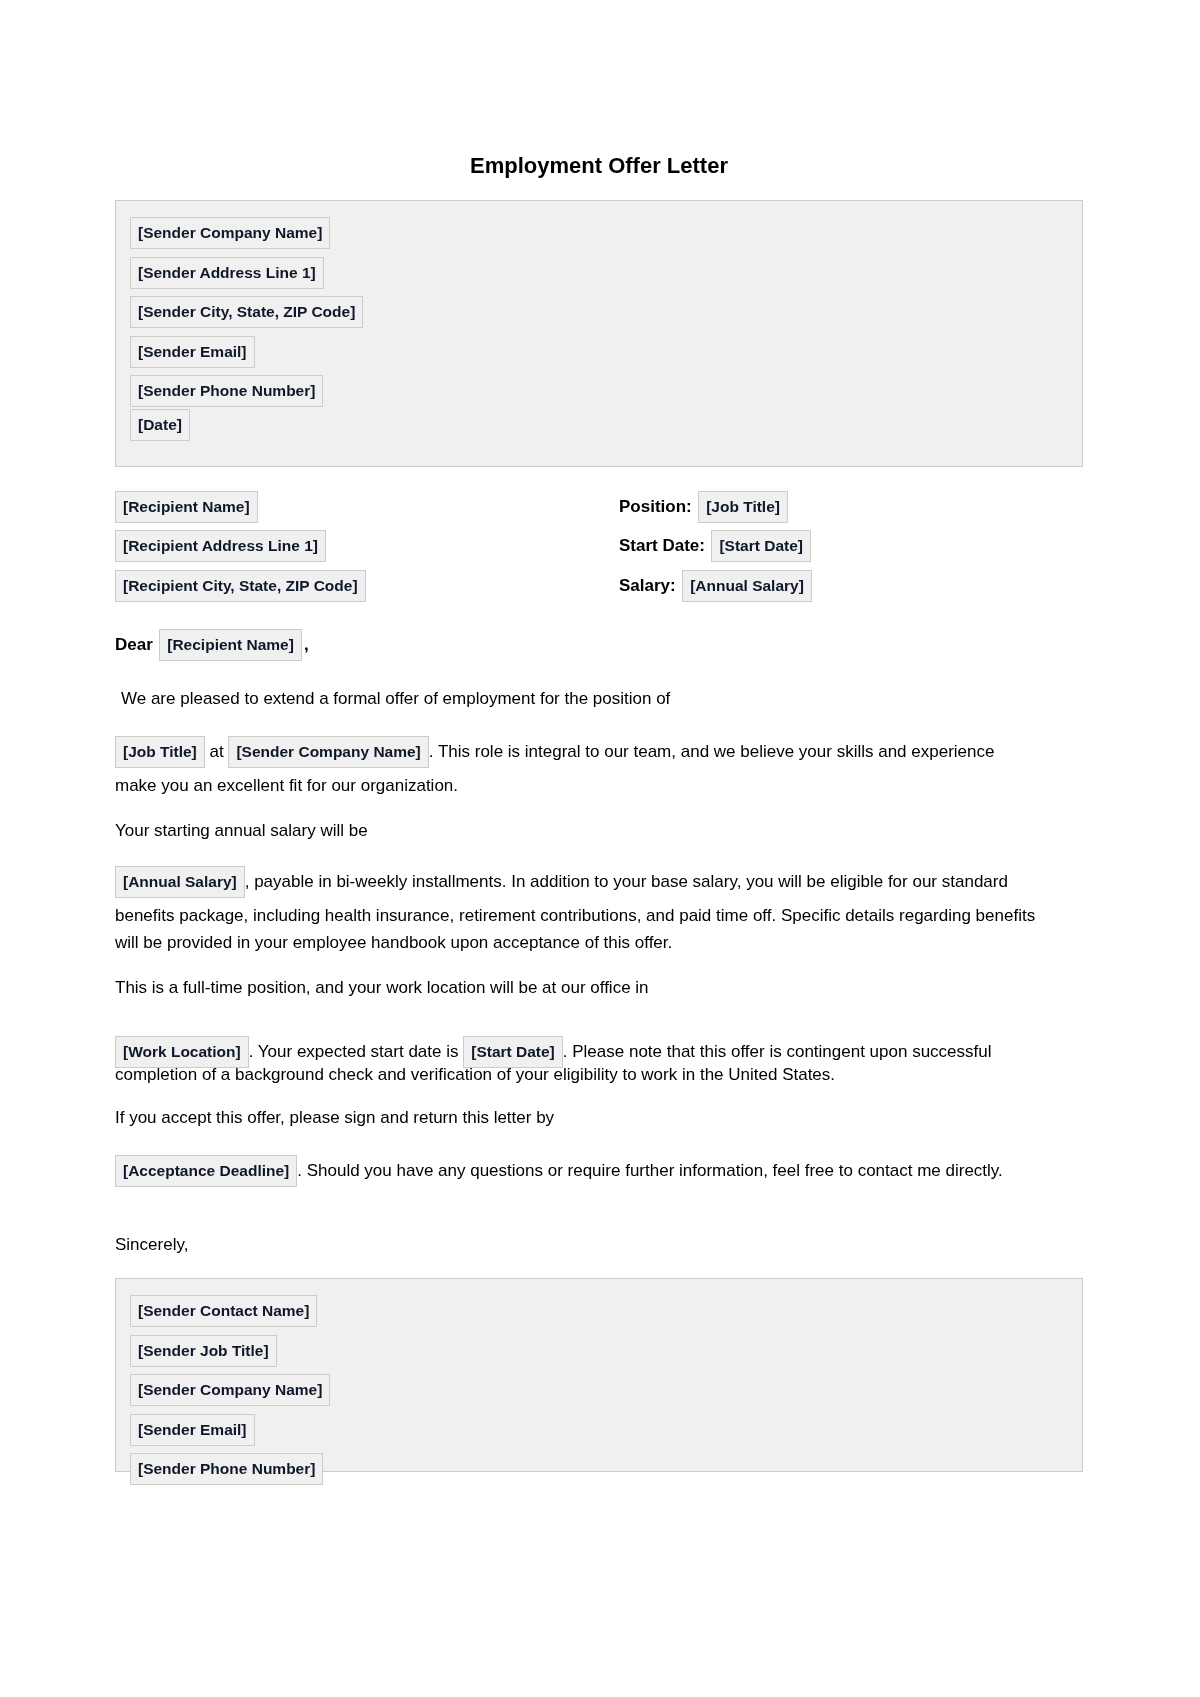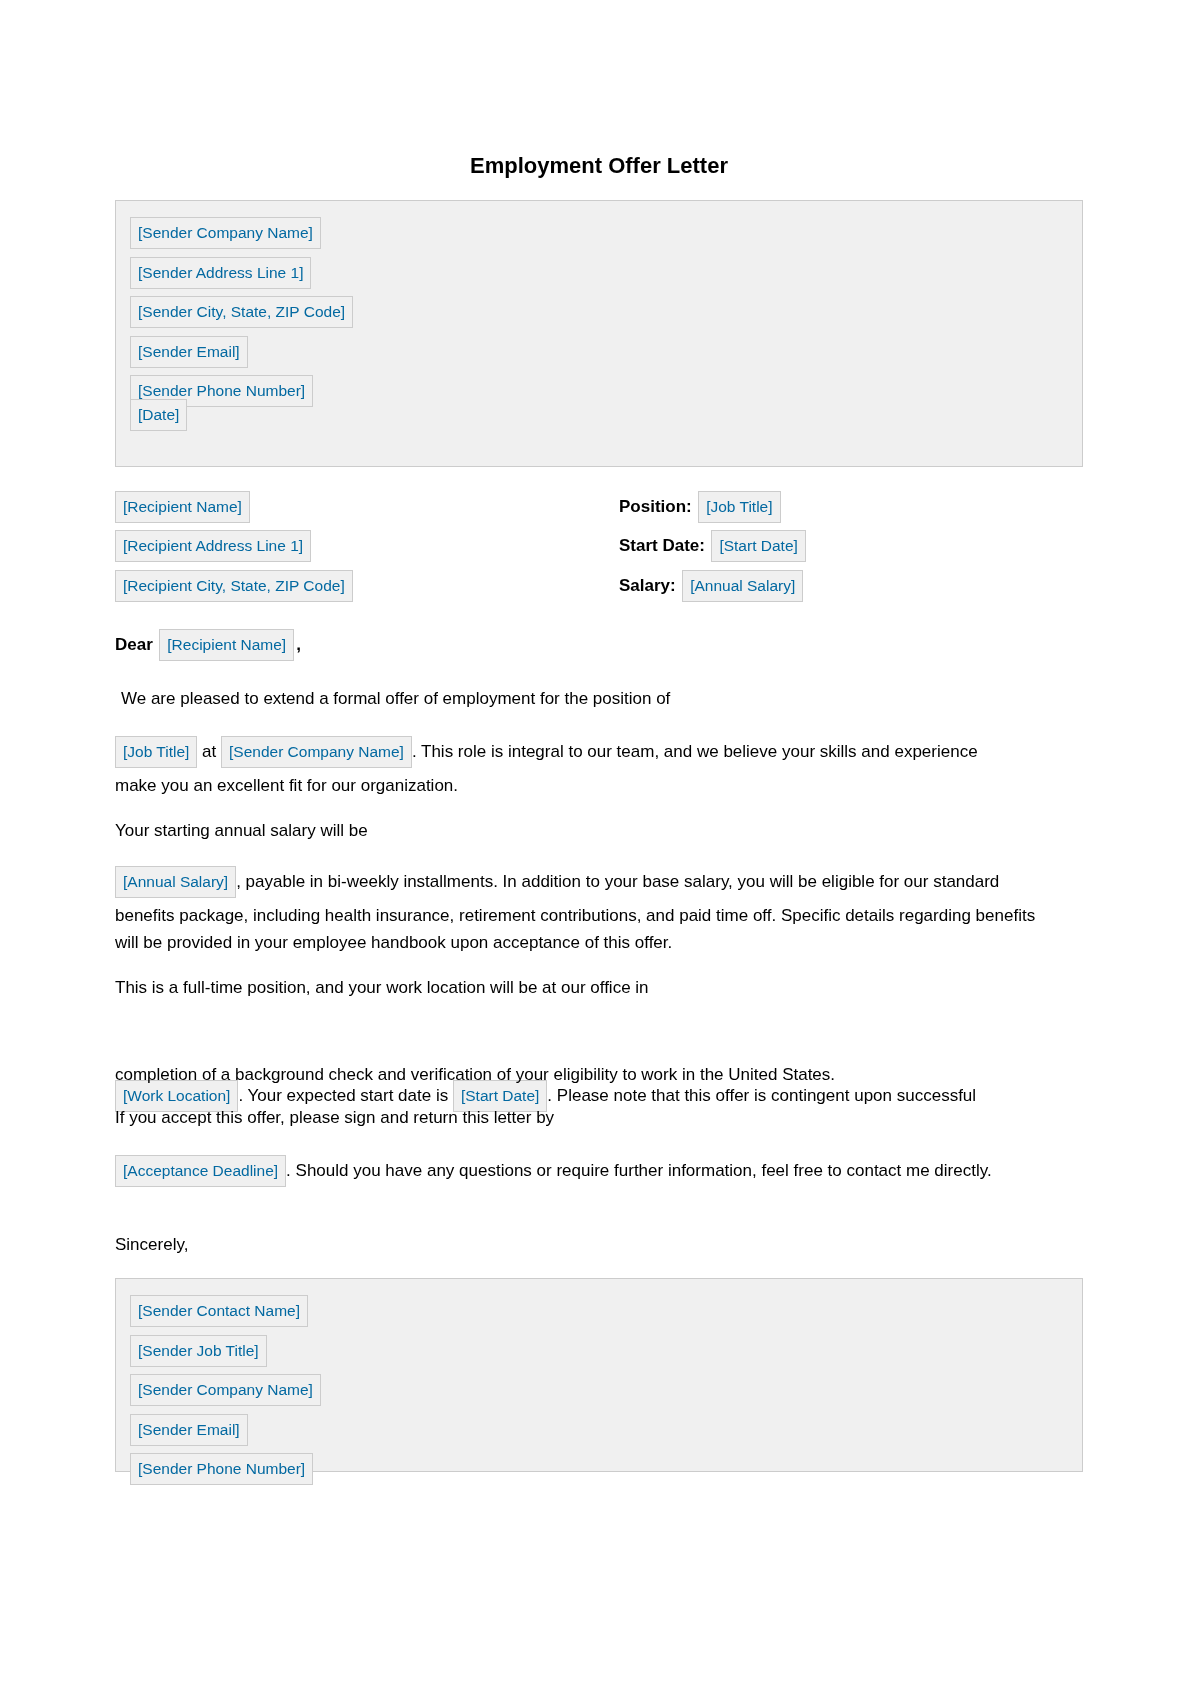--- a/index.html
+++ b/index.html
@@ -2,39 +2,39 @@
 <html><head>
   <meta charset="utf-8">
   <style>
     * { box-sizing: border-box; margin: 0; padding: 0; }
     html, body { width: 1200px; height: 1697px; background: #ffffff; }
     body { font-family: "Liberation Sans", sans-serif; color: #000; position: relative; overflow: hidden; }
     .page { position: absolute; left: 115px; top: 0; width: 968px; }
     .title { position: absolute; left: 0; width: 968px; top: 153px; text-align: center; font-weight: bold; font-size: 22px; line-height: 26px; }
     .box { position: absolute; left: 0; width: 968px; background: #f0f0f0; border: 1.5px solid #cccccc; }
     .box .chip { position: absolute; left: 14px; }
-    .chip { display: inline-block; background: #f0f0f0; border: 1.5px solid #cccccc; color: #0369a1; font-weight: normal; font-size: 15.5px; line-height: 18px; padding: 6px 7px 6px 7px; white-space: nowrap; vertical-align: middle; }
+    .chip { display: inline-block; background: #f0f0f0; border: 1.5px solid #cccccc; color: #0f172a; font-weight: bold; font-size: 15.5px; line-height: 18px; padding: 6px 7px 6px 7px; white-space: nowrap; vertical-align: middle; }
     .abs { position: absolute; }
     .label { font-weight: bold; font-size: 17px; line-height: 20px; vertical-align: middle; }
     .line { position: absolute; left: 0; font-size: 17px; line-height: 20px; white-space: nowrap; }
   </style>
 </head>
 <body>
 
 <div class="page">
 
   <h1 class="title">Employment Offer Letter</h1>
 
   <div class="box" style="top:200px; height:267px;">
     <span class="chip" style="top:16px;">[Sender Company Name]</span>
     <span class="chip" style="top:56px;">[Sender Address Line 1]</span>
     <span class="chip" style="top:95px;">[Sender City, State, ZIP Code]</span>
     <span class="chip" style="top:135px;">[Sender Email]</span>
     <span class="chip" style="top:174px;">[Sender Phone Number]</span>
-    <span class="chip" style="top:198px;">[Date]</span>
+    <span class="chip" style="top:208px;">[Date]</span>
   </div>
 
   <div>
     <span class="chip abs" style="left:0; top:491px;">[Recipient Name]</span>
     <span class="chip abs" style="left:0; top:530px;">[Recipient Address Line 1]</span>
     <span class="chip abs" style="left:0; top:570px;">[Recipient City, State, ZIP Code]</span>
   </div>
 
   <div>
     <div class="abs" style="left:504px; top:491px;">
@@ -65,21 +65,21 @@
   <div class="line" style="top:776px;">make you an excellent fit for our organization.</div>
 
   <div class="line" style="top:821px;text-align:center;">Your starting annual salary will be</div>
   <div class="line" style="top:866px;">
     <span class="chip">[Annual Salary]</span><span style="vertical-align:middle;">, payable in bi-weekly installments. In addition to your base salary, you will be eligible for our standard</span>
   </div>
   <div class="line" style="top:906px;">benefits package, including health insurance, retirement contributions, and paid time off. Specific details regarding benefits</div>
   <div class="line" style="top:933px;">will be provided in your employee handbook upon acceptance of this offer.</div>
 
   <div class="line" style="top:978px;">This is a full-time position, and your work location will be at our office in</div>
-  <div class="line" style="top:1080px;">
+  <div class="line" style="top:1036px;">
     <span class="chip">[Work Location]</span><span style="vertical-align:middle;">. Your expected start date is</span>
     <span class="chip">[Start Date]</span><span style="vertical-align:middle;">. Please note that this offer is contingent upon successful</span>
   </div>
   <div class="line" style="top:1065px;">completion of a background check and verification of your eligibility to work in the United States.</div>
 
   <div class="line" style="top:1108px;">If you accept this offer, please sign and return this letter by</div>
   <div class="line" style="top:1155px;">
     <span class="chip">[Acceptance Deadline]</span><span style="vertical-align:middle;">. Should you have any questions or require further information, feel free to contact me directly.</span>
   </div>
 

